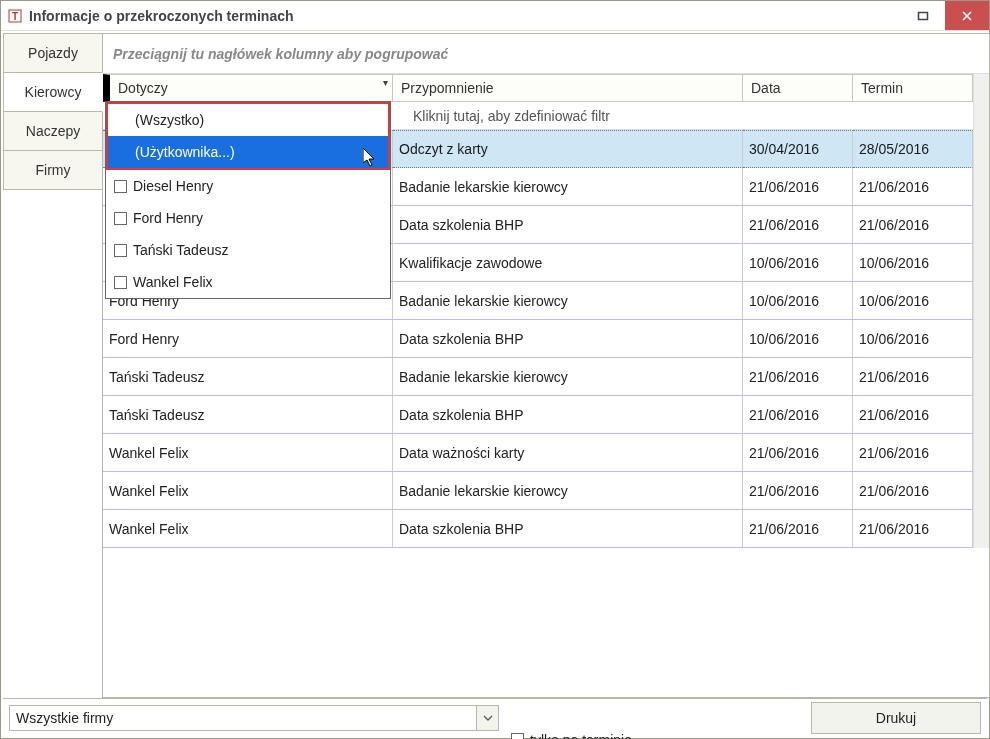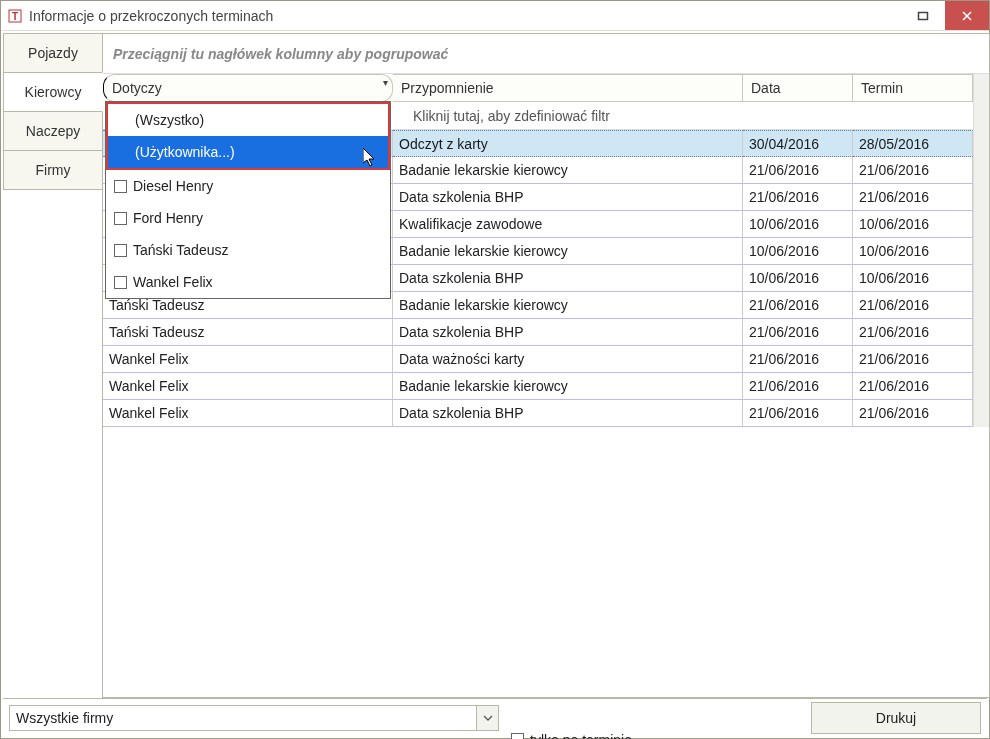--- a/index.html
+++ b/index.html
@@ -30,20 +30,21 @@
   .titlebar .app-icon {
     width: 16px; height: 16px;
     margin-right: 6px;
     display: inline-flex;
     align-items: center;
     justify-content: center;
   }
   .titlebar .title {
     flex: 1;
     color: #444;
+    font-weight: bold;
   }
   .win-controls {
     display: flex;
     height: 100%;
   }
   .win-btn {
     width: 44px;
     display: flex;
     align-items: center;
     justify-content: center;
@@ -114,21 +115,21 @@
   .col-header {
     border: 1px solid #c8c8bb;
     border-left: none;
     display: flex;
     align-items: center;
     padding: 0 8px;
     color: #333;
     cursor: pointer;
     position: relative;
   }
-  .col-header:first-child { border-left: 1px solid #000000; border-radius: 12px; }
+  .col-header:first-child { border-left: 7px solid #000000; }
   .col-header .filter-glyph {
     position: absolute;
     right: 4px;
     top: 2px;
     font-size: 10px;
     color: #444;
   }
   .filter-row {
     display: flex;
     height: 28px;
@@ -143,21 +144,21 @@
   }
   .filter-hint {
     padding-left: 20px;
   }
   .grid-body {
     flex: 1;
     overflow: auto;
   }
   .grid-row {
     display: flex;
-    height: 27px;
+    height: 38px;
   }
   .grid-row .cell {
     border-bottom: 1px solid #c4b5fd;
     border-right: 1px solid #ccc;
     display: flex;
     align-items: center;
     padding: 0 6px;
     overflow: hidden;
     white-space: nowrap;
   }

